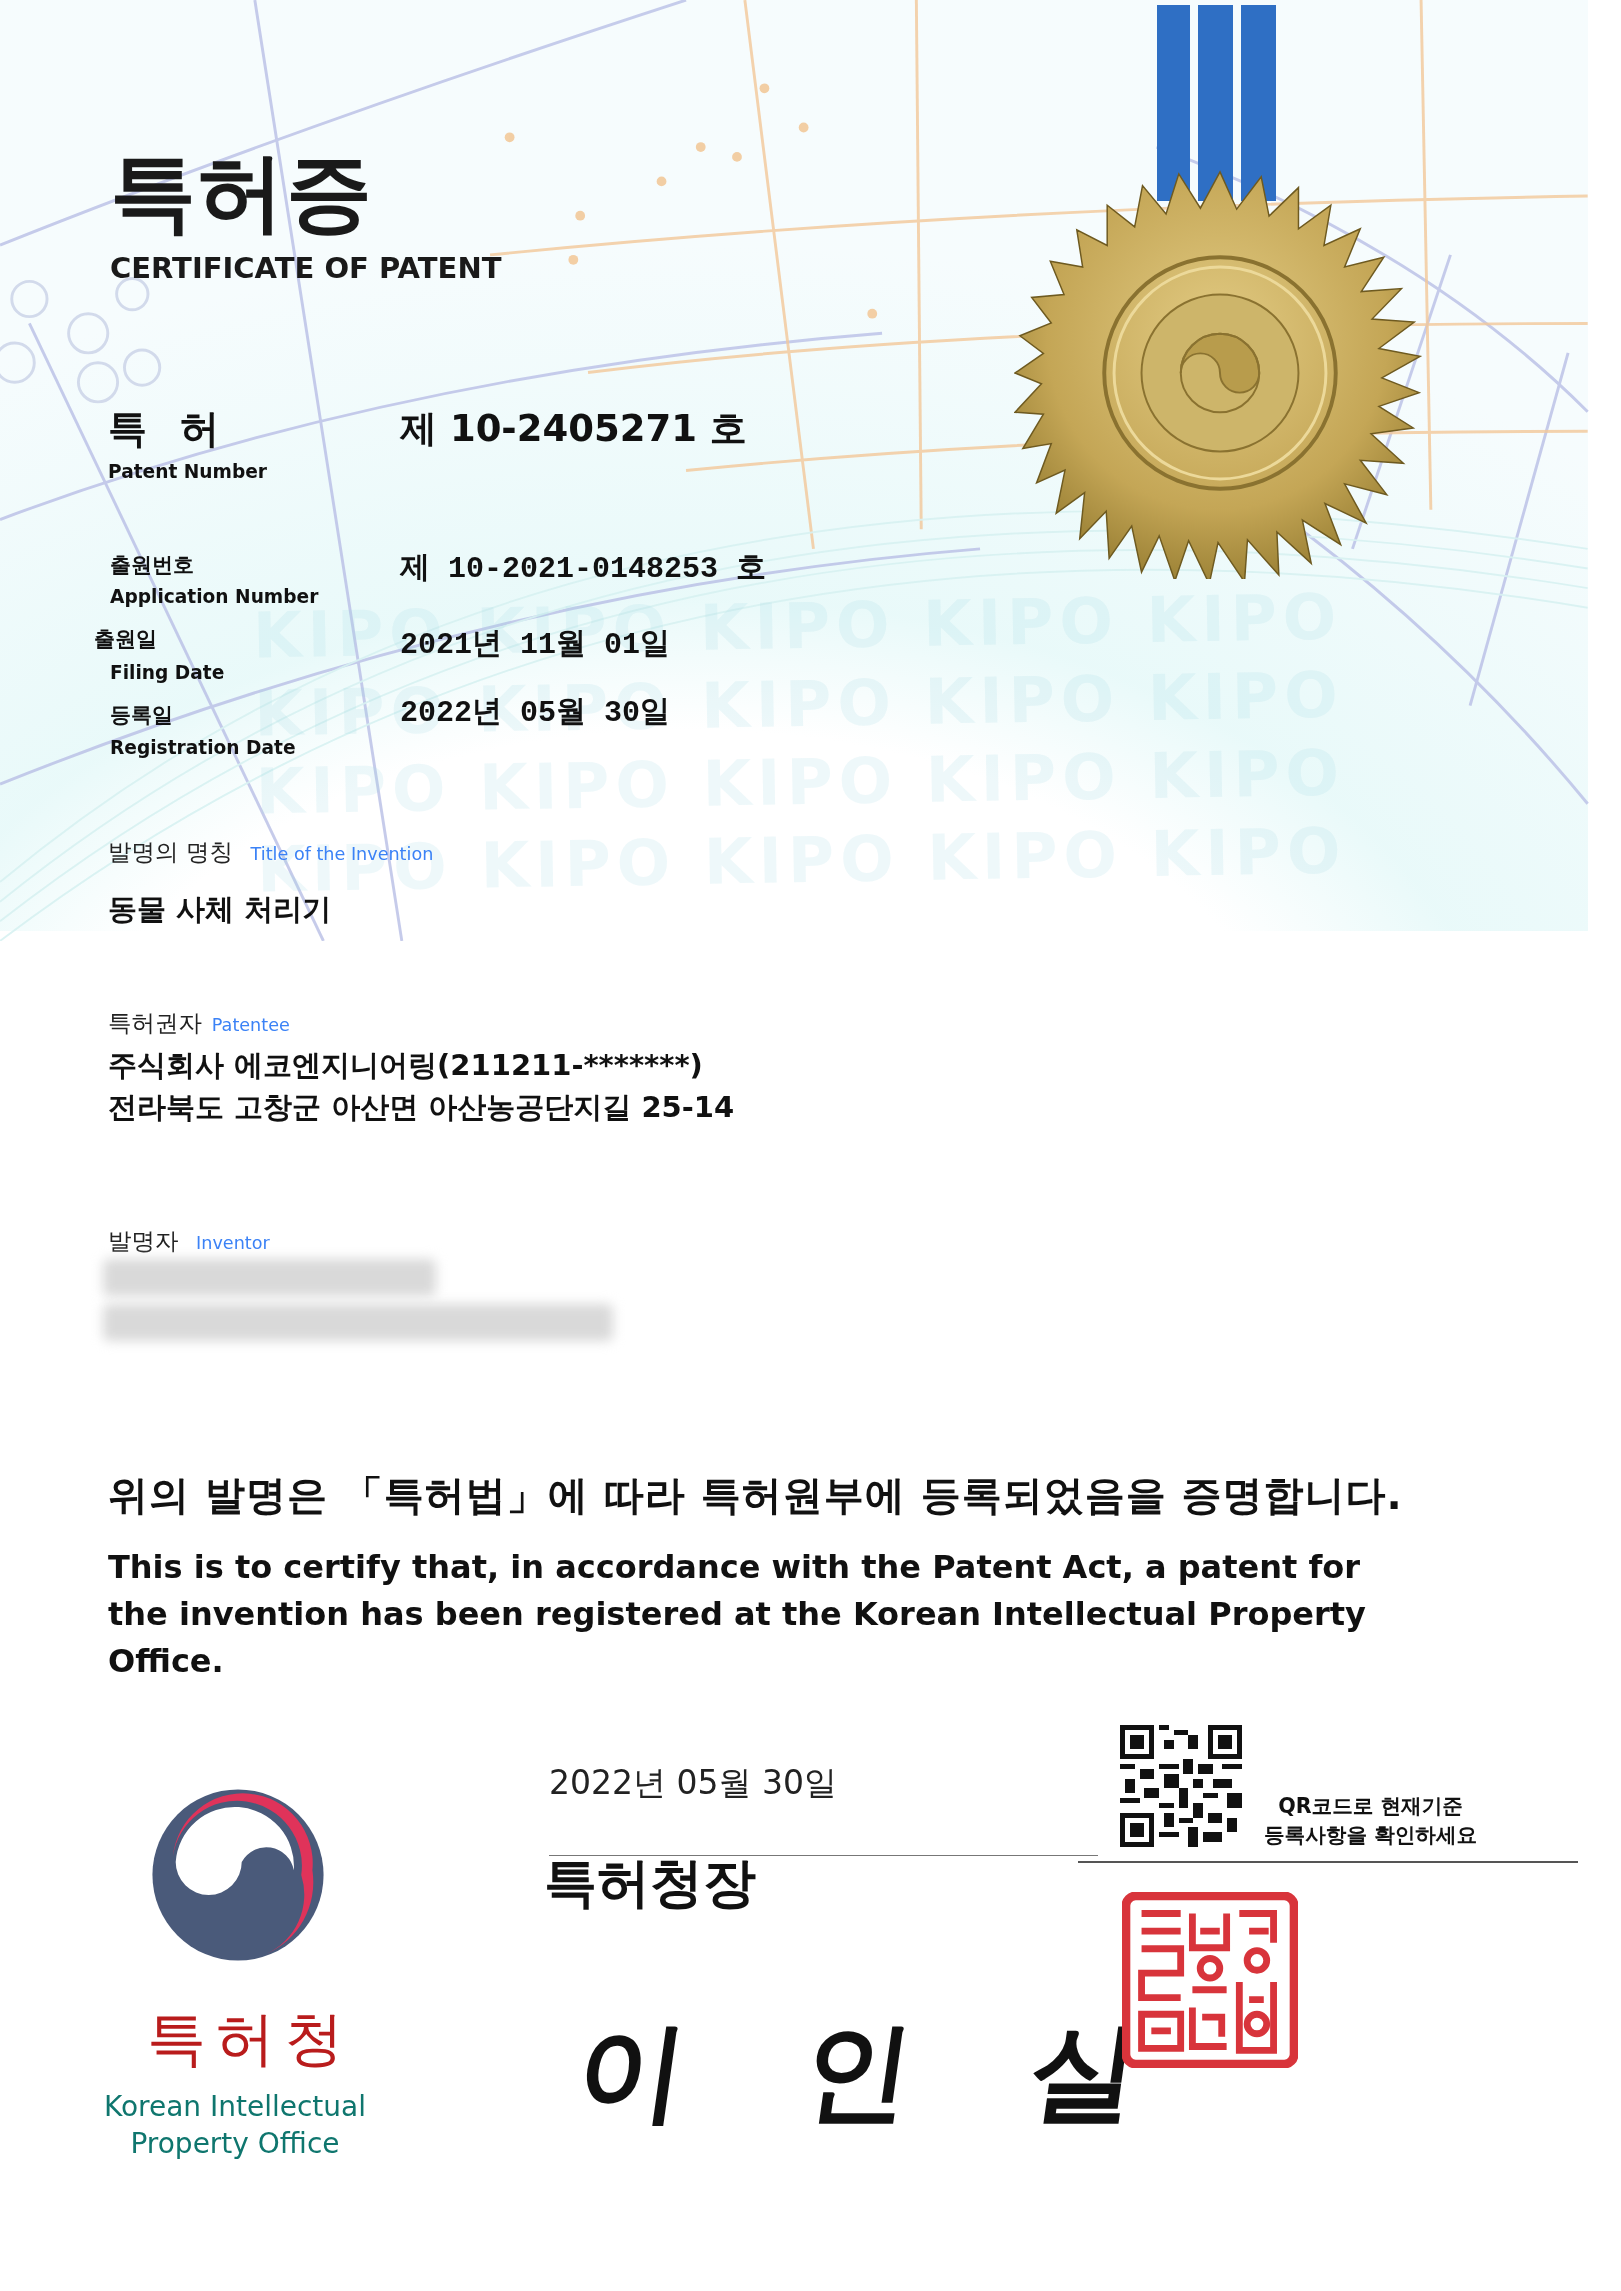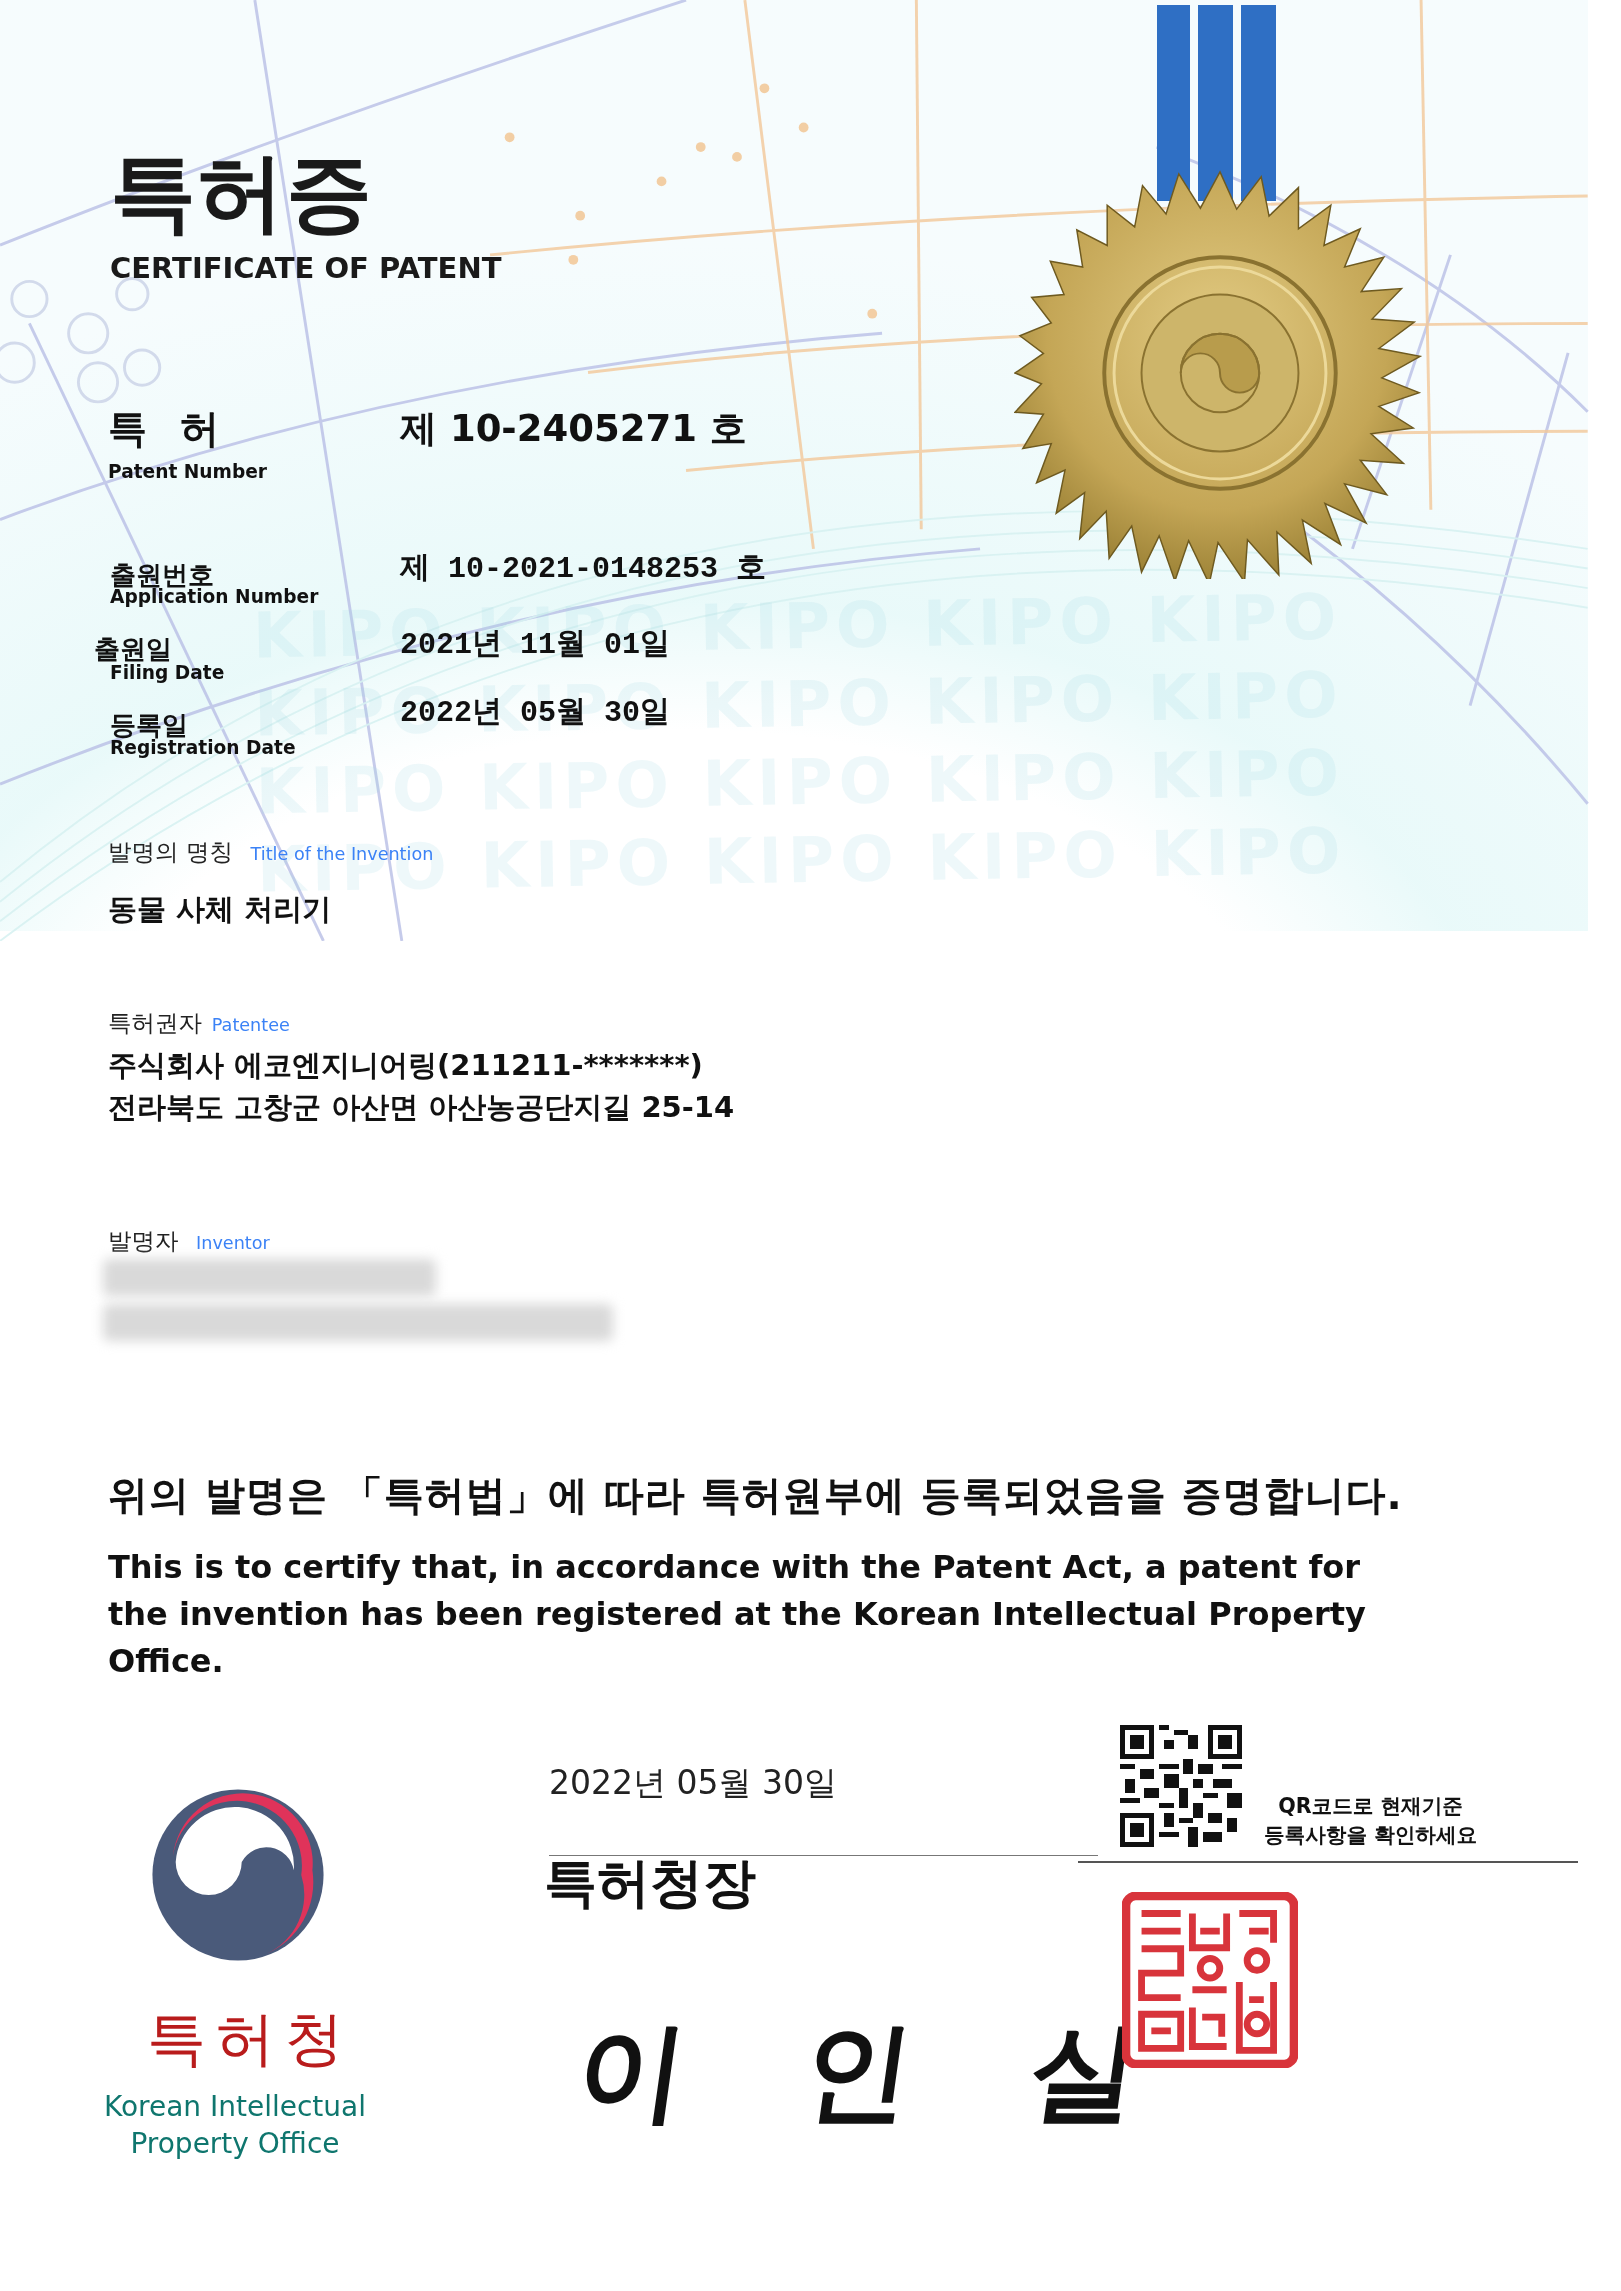--- a/index.html
+++ b/index.html
@@ -15,21 +15,21 @@
       radial-gradient(ellipse 1372px 882px at 686px 1127px, rgba(255,255,255,1) 45%, rgba(215,245,245,0.55) 60%, rgba(240,250,252,0.6) 100%);
     z-index:0;
   }
   .bg-svg { position:absolute; left:0; top:0; z-index:0; }
   .abs { position:absolute; z-index:2; }
 
   .title-ko { left:110px; top:135px; font-size:86px; font-weight:bold; letter-spacing:2px; color:#1a1a1a; }
   .title-en { left:110px; top:251px; font-size:29px; font-weight:bold; color:#1a1a1a; }
 
   .lbl-big { font-size:39px; font-weight:bold; letter-spacing:9.8px; }
-  .lbl-ko { font-size:26px; font-weight:bold;margin-top:7px; }
+  .lbl-ko { font-size:21px; font-weight:bold; }
   .lbl-en { font-size:18.6px; font-weight:bold; }
   .val-big { font-size:37px; font-weight:bold; }
   .val { font-size:30px; font-weight:bold;font-family:Liberation Mono, monospace; }
 
   .sec-ko { font-size:23.5px; color:#222; }
   .sec-en { font-size:17.6px; color:#3b82f6; margin-left:17.6px;text-align:right; }
   .sec-val { font-size:29px; font-weight:bold; }
 
   .blur-line { background:#d9d9d9; filter:blur(5.9px); border-radius:5.9px; }
 

